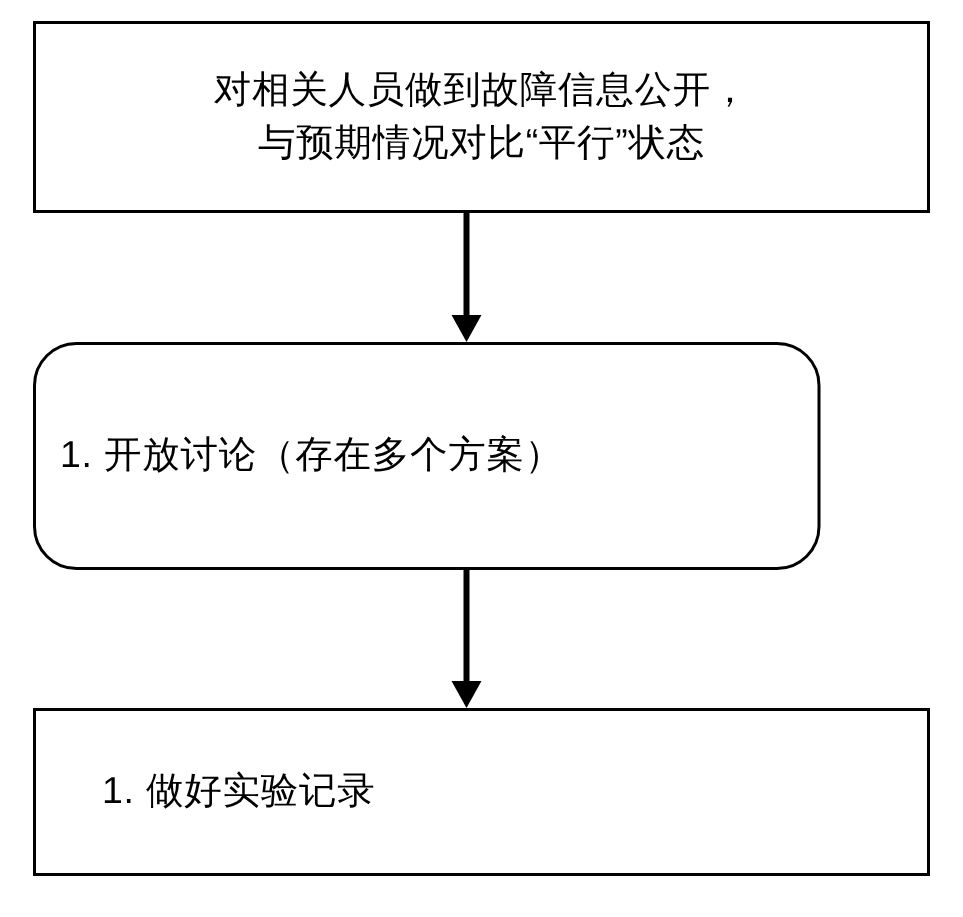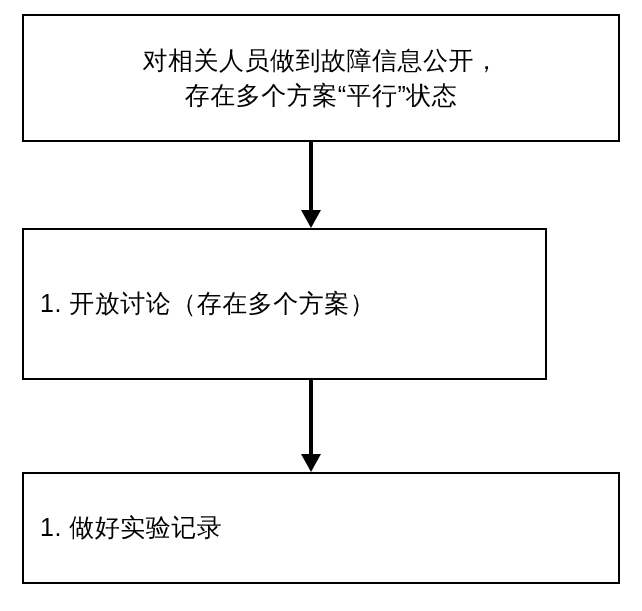--- a/index.html
+++ b/index.html
@@ -55,26 +55,28 @@
     left: 22px;
     top: 14px;
     width: 598px;
     height: 128px;
   }
   #node-middle {
     left: 22px;
     top: 228px;
     width: 525px;
     height: 152px;
+    border-radius: 29px;
   }
   #node-bottom {
     left: 22px;
     top: 472px;
     width: 598px;
     height: 112px;
+    padding-left: 28px;
   }
   
   .arrow {
     position: absolute;
     width: 0;
   }
   .arrow .shaft {
     position: absolute;
     left: 0;
     top: 0;
@@ -105,21 +107,21 @@
   #arrow-2 .shaft { height: 74px; }
   #arrow-2 .head { top: 74px; }
 </style>
 </head>
 <body>
 
 <div class="diagram">
 
   <div class="node node-center" id="node-top">
     <span class="line">对相关人员做到故障信息公开，</span>
-    <span class="line">存在多个方案“平行”状态</span>
+    <span class="line">与预期情况对比“平行”状态</span>
   </div>
 
   <div class="arrow" id="arrow-1">
     <div class="shaft"></div>
     <div class="head"></div>
   </div>
 
   <div class="node node-left" id="node-middle">
     <span class="line">1. 开放讨论（存在多个方案）</span>
   </div>

